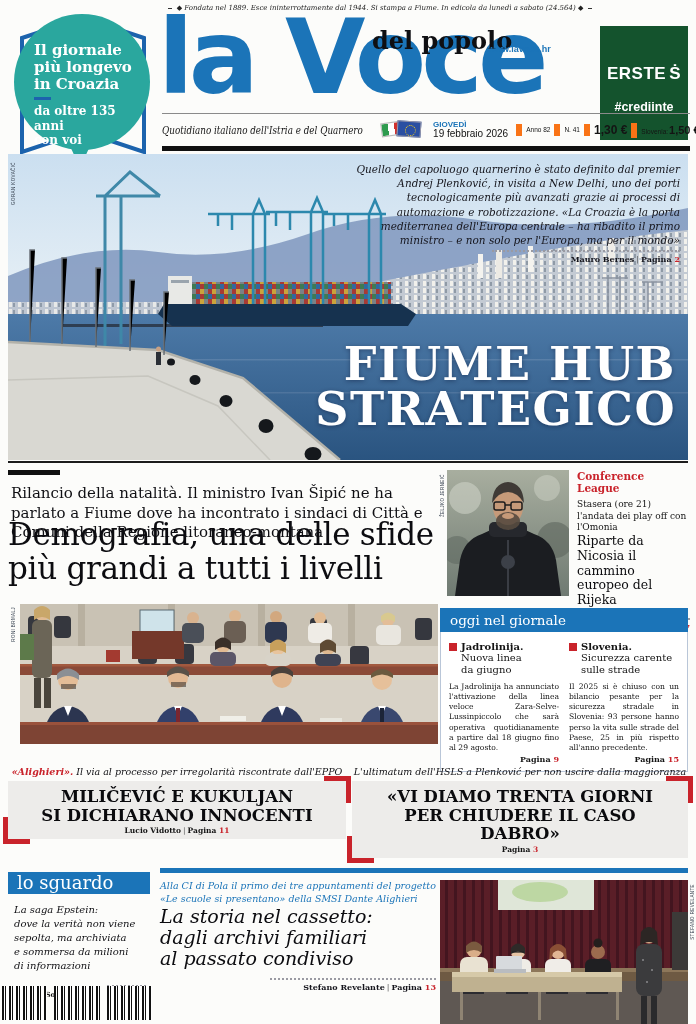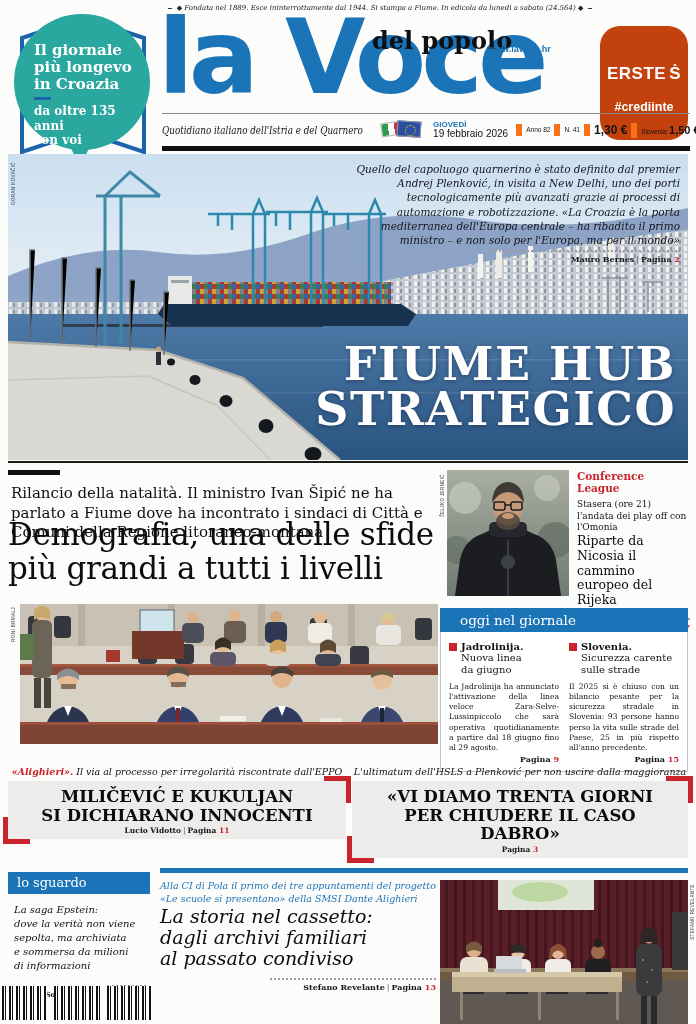--- a/index.html
+++ b/index.html
@@ -23,21 +23,21 @@
   .bt-main{font-weight:bold;font-size:15px;line-height:1.12;}
   .bt-dash{width:17px;height:3px;background:#1c63ad;margin:5px 0 4px;}
   .bt-sub{font-weight:bold;font-size:12px;line-height:1.2;}
   .topline{left:168px;top:4px;width:424px;text-align:center;font-style:italic;font-size:7px;color:#222;}
   .topline::before{content:'';position:absolute;left:0;right:0;top:55%;border-top:1px solid #333;}
   .topline span{position:relative;background:#fcfcfa;padding:0 5px;}
   .logo-la{left:158px;top:8px;font-family:"DejaVu Sans",sans-serif;font-weight:bold;font-size:104px;
            line-height:.95;letter-spacing:-5px;color:#1b74b8;}
   .logo-del{left:372px;top:26px;font-weight:bold;font-size:24px;color:#0f0f12;z-index:3;}
   .logo-web{left:488px;top:44px;font-family:"Liberation Sans",sans-serif;font-weight:bold;font-size:9px;color:#1b74b8;z-index:3;}
-  .erste{left:600px;top:26px;width:88px;height:114px;background:#c2410c;border-radius:20px;color:#fff;
+  .erste{left:600px;top:26px;width:88px;height:114px;background:#14532d;border-radius:0;color:#fff;
          text-align:center;font-family:"Liberation Sans",sans-serif;display:block;}
   .erste-line{margin-top:38px;font-weight:bold;font-size:17px;letter-spacing:.5px;}
   .erste-s{margin-left:3px;}
   .erste-tag{margin-top:16px;font-weight:bold;font-size:12.5px;}
   .tagrule{left:162px;top:113px;width:528px;height:1px;background:#8a8a8a;}
   .tagline-row{left:162px;top:115px;width:528px;height:30px;display:flex;align-items:center;}
   .tagline{font-style:italic;font-size:11px;transform:scaleX(.8);transform-origin:left center;white-space:nowrap;}
   .flags{position:relative;width:46px;height:22px;margin-left:-32px;flex:none;}
   .flag-it{position:absolute;left:0;top:3px;width:21px;height:14px;border:1px solid #bbb;transform:rotate(-8deg);
            background:linear-gradient(90deg,#2e9b4e 0 33%,#fff 33% 66%,#d0312d 66%);}
@@ -73,21 +73,21 @@
   .demo-caption{left:20px;top:780px;width:418px;text-align:right;}
   
   .conf-photo{left:447px;top:470px;width:122px;height:126px;}
   .conf-text{left:577px;top:470px;width:113px;}
   .conf-label{font-weight:bold;font-size:10.5px;color:#c9232b;}
   .conf-deck{font-size:9px;line-height:1.3;margin-top:5px;}
   .conf-headline{font-size:12.5px;line-height:1.18;margin-top:9px;color:#0d0d10;}
   .conf-by{margin-top:7px;text-align:right;}
   
   .oggi{left:440px;top:608px;width:248px;}
-  .oggi-head{background:#1b74b8;color:#fff;height:24px;line-height:24px;padding-left:20px;font-size:13.5px;}
+  .oggi-head{background:#1b74b8;color:#fff;height:24px;line-height:24px;padding-left:10px;font-size:13.5px;}
   .oggi-body{border:1px solid #b9c6d8;border-top:none;padding:9px 8px 7px;display:flex;gap:10px;background:#fff;}
   .oggi-col{flex:1;min-width:0;}
   .oggi-ti{display:flex;align-items:baseline;gap:4px;}
   .sq{width:8px;height:8px;background:#c9232b;flex:none;align-self:center;}
   .oggi-t{font-weight:bold;font-size:10px;}
   .oggi-sub{font-size:10px;line-height:1.18;margin-left:12px;}
   .oggi-p{font-size:7.6px;line-height:1.35;text-align:justify;margin:6px 0 0;}
   .oggi-pg{text-align:right;font-weight:bold;font-size:8px;margin-top:1px;}
   
   .hbox{top:766px;}
@@ -98,21 +98,21 @@
   .hbox-gray{position:relative;background:#edecea;padding:6px 10px 4px;}
   .hbox-gray::before{content:'';position:absolute;top:-5px;right:-5px;width:22px;height:22px;
                      border-top:5px solid #c9232b;border-right:5px solid #c9232b;}
   .hbox-gray::after{content:'';position:absolute;bottom:-5px;left:-5px;width:22px;height:22px;
                     border-bottom:5px solid #c9232b;border-left:5px solid #c9232b;}
   .hbox-headline{text-align:center;font-weight:bold;font-size:17px;line-height:1.1;transform:scaleX(.97);color:#0a0a0d;}
   .hbox-by{text-align:center;font-weight:bold;font-size:7.5px;margin-top:2px;}
   
   .bluebar-bottom{left:160px;top:868px;width:528px;height:5px;background:#1b74b8;}
   .sguardo{left:8px;top:872px;width:142px;}
-  .sg-head{background:#1b74b8;color:#fff;height:22px;line-height:22px;padding-left:9px;font-size:13px;}
+  .sg-head{background:#1b74b8;color:#fff;height:22px;line-height:22px;padding-left:9px;font-size:18px;}
   .sg-body{padding:9px 2px 0 6px;}
   .sg-text{font-style:italic;font-size:10px;line-height:1.4;color:#101014;}
   .sg-foot{margin-top:9px;display:flex;justify-content:space-between;align-items:flex-end;padding-right:2px;}
   .sg-by{font-weight:bold;font-size:7px;}
   .barcode{left:2px;top:986px;width:150px;height:34px;display:flex;gap:7px;}
   .barcode div{flex:1;background:repeating-linear-gradient(90deg,#111 0 2px,#fff 2px 3px,#111 3px 4px,#fff 4px 7px,#111 7px 9px,#fff 9px 10px,#111 10px 11px,#fff 11px 14px);}
   .scuole{left:160px;top:880px;width:276px;}
   .scuole-kicker{font-style:italic;font-size:9.5px;line-height:1.35;color:#1b74b8;}
   .scuole-headline{font-style:italic;font-size:19px;line-height:1.12;margin-top:7px;color:#0c0c10;}
   .scuole-by{text-align:right;margin-top:6px;}

